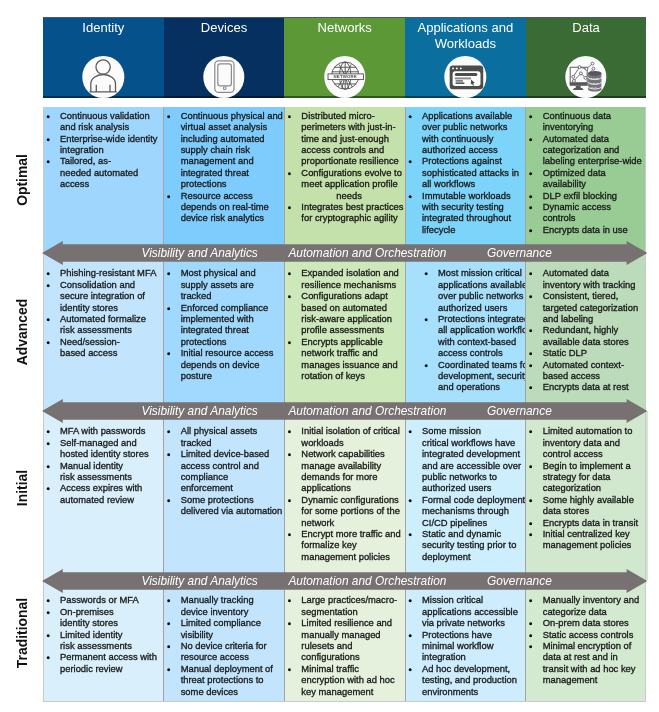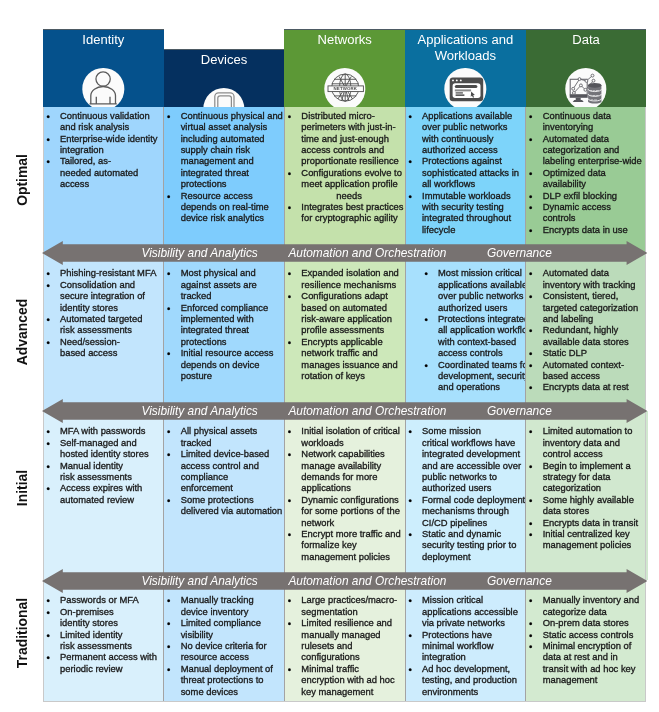--- a/index.html
+++ b/index.html
@@ -1,20 +1,20 @@
 <!DOCTYPE html>
 <html><head>
 <meta charset="utf-8">
 <style>
   html,body{margin:0;padding:0;background:#ffffff;}
   body{width:659px;height:712px;font-family:"Liberation Sans",sans-serif;overflow:hidden;
        -webkit-font-smoothing:antialiased;}
   #root{position:relative;width:659px;height:712px;}
   .grid{position:absolute;left:43px;top:13px;width:603.4px;height:689px;}
-  .hdr{position:absolute;top:16px;height:81px;box-sizing:border-box;}
+  .hdr{position:absolute;top:4px;height:81px;box-sizing:border-box;}
   .hdr-title{position:absolute;left:3px;right:3px;top:1.5px;text-align:center;color:#fff;
     font-size:13.05px;line-height:16.5px;}
   .hdr-icon{position:absolute;left:50%;transform:translateX(-50%);top:38.4px;
     width:41.4px;height:41.4px;border-radius:50%;background:#fbfbfb;
     display:flex;align-items:center;justify-content:center;}
   .hdr-icon svg{display:block;}
   .cell{position:absolute;box-sizing:border-box;overflow:hidden;}
   .cell ul{margin:0;padding:0;list-style:none;position:absolute;left:0;right:0;top:5.2px;}
   .cell li{position:relative;padding-left:17px;padding-right:0px;white-space:nowrap;font-size:9.4px;line-height:11.4px;
     color:#1a1a1a;margin:0;-webkit-text-stroke:0.32px #1a1a1a;}
@@ -36,21 +36,21 @@
         <div class="hdr-title">Identity</div>
         <div class="hdr-icon">
           <svg width="41.4" height="41.4" viewBox="0 0 41.4 41.4">
     <circle cx="20.8" cy="11.1" r="7.15" fill="none" stroke="#5b5b5b" stroke-width="1.3"></circle>
     <path d="M8.5 36.0 L8.5 27.8 A12.35 9.3 0 0 1 33.2 27.8 L33.2 36.0" fill="none" stroke="#5b5b5b" stroke-width="1.3"></path>
     <path d="M14.0 36.0 L14.0 28.8 M27.7 36.0 L27.7 28.8" fill="none" stroke="#5b5b5b" stroke-width="1.3"></path>
     <path d="M7.2 35.9 L34.5 35.9" fill="none" stroke="#5b5b5b" stroke-width="1.3"></path>
   </svg>
         </div>
       </div>
-      <div class="hdr" style="box-sizing: border-box; left: 120.68px; width: 120.68px; background: rgb(5, 48, 95); border-bottom: 2px solid rgb(3, 26, 52); border-top: 1px solid rgb(77, 90, 99); margin-top: 20px;">
+      <div class="hdr" style="box-sizing: border-box; left: 120.68px; width: 120.68px; background: rgb(5, 48, 95); border-bottom: 2px solid rgb(3, 26, 52); border-top: 1px solid rgb(77, 90, 99);">
         <div class="hdr-title">Devices</div>
         <div class="hdr-icon">
           <svg width="41.4" height="41.4" viewBox="0 0 41.4 41.4">
     <rect x="11.5" y="4.9" width="19.2" height="31.6" rx="3.7" ry="3.7" fill="none" stroke="#8c8c8c" stroke-width="1.25"></rect>
     <rect x="14.5" y="7.8" width="13.6" height="22.1" rx="2.3" ry="2.3" fill="none" stroke="#8c8c8c" stroke-width="1.25"></rect>
     <circle cx="21.4" cy="32.2" r="1.35" fill="none" stroke="#8c8c8c" stroke-width="1.05"></circle>
   </svg>
         </div>
       </div>
       <div class="hdr" style="box-sizing: border-box; left: 241.36px; width: 120.68px; background: rgb(92, 152, 54); border-bottom: 2px solid rgb(51, 84, 30); border-top: 1px solid rgb(77, 90, 99);">
@@ -238,34 +238,34 @@
         <ul style="top: 14.4px;">
           <li>
             <span style="display: block;">Phishing-resistant MFA</span>
           </li>
           <li>
             <span style="display: block;">Consolidation and</span>
             <span style="display: block;">secure integration of</span>
             <span style="display: block;">identity stores</span>
           </li>
           <li>
-            <span style="display: block;">Automated targeted</span>
+            <span style="display: block;">Automated formalize</span>
             <span style="display: block;">risk assessments</span>
           </li>
           <li>
             <span style="display: block;">Need/session-</span>
             <span style="display: block;">based access</span>
           </li>
         </ul>
       </div>
       <div class="cell" style="left: 120.68px; width: 120.68px; top: 240px; height: 158px; background: rgb(160, 217, 253);">
         <ul style="top: 14.4px;">
           <li>
             <span style="display: block;">Most physical and</span>
-            <span style="display: block;">against assets are</span>
+            <span style="display: block;">supply assets are</span>
             <span style="display: block;">tracked</span>
           </li>
           <li>
             <span style="display: block;">Enforced compliance</span>
             <span style="display: block;">implemented with</span>
             <span style="display: block;">integrated threat</span>
             <span style="display: block;">protections</span>
           </li>
           <li>
             <span style="display: block;">Initial resource access</span>

